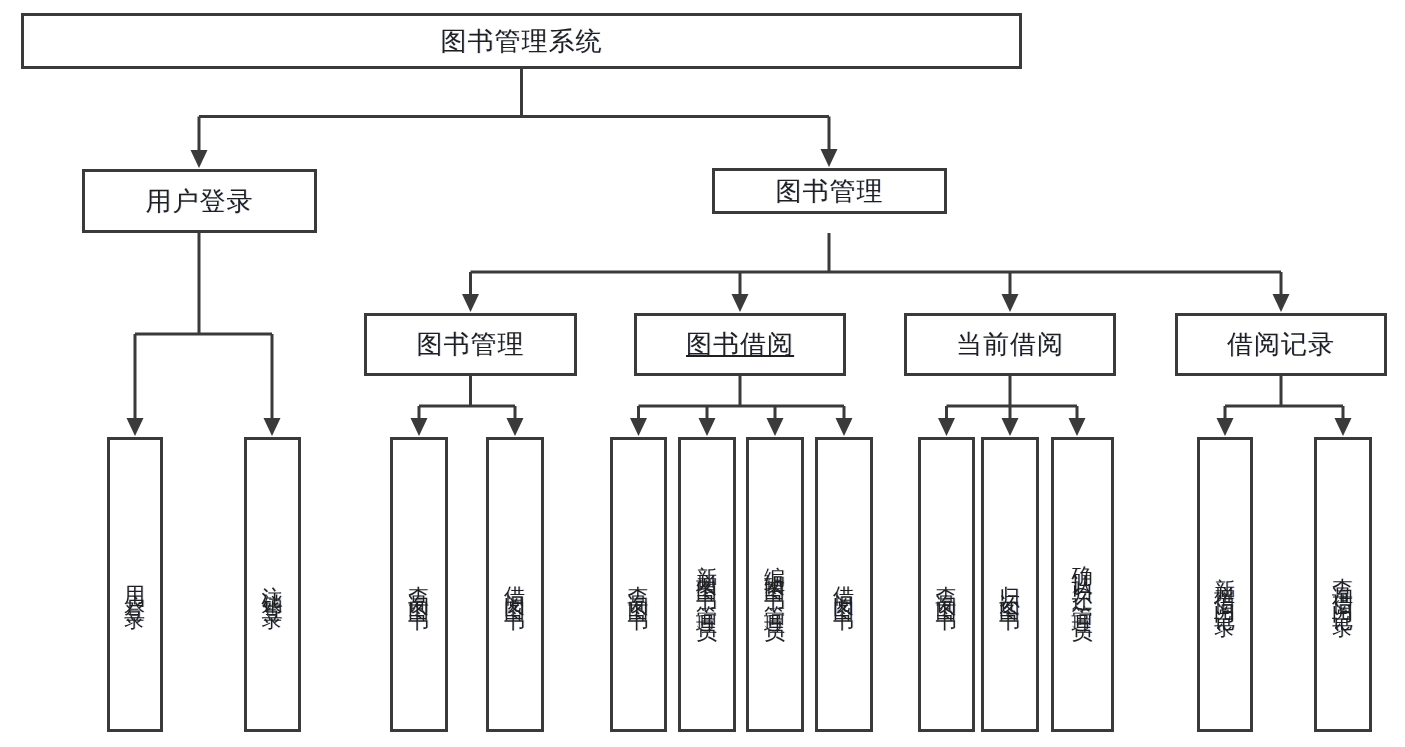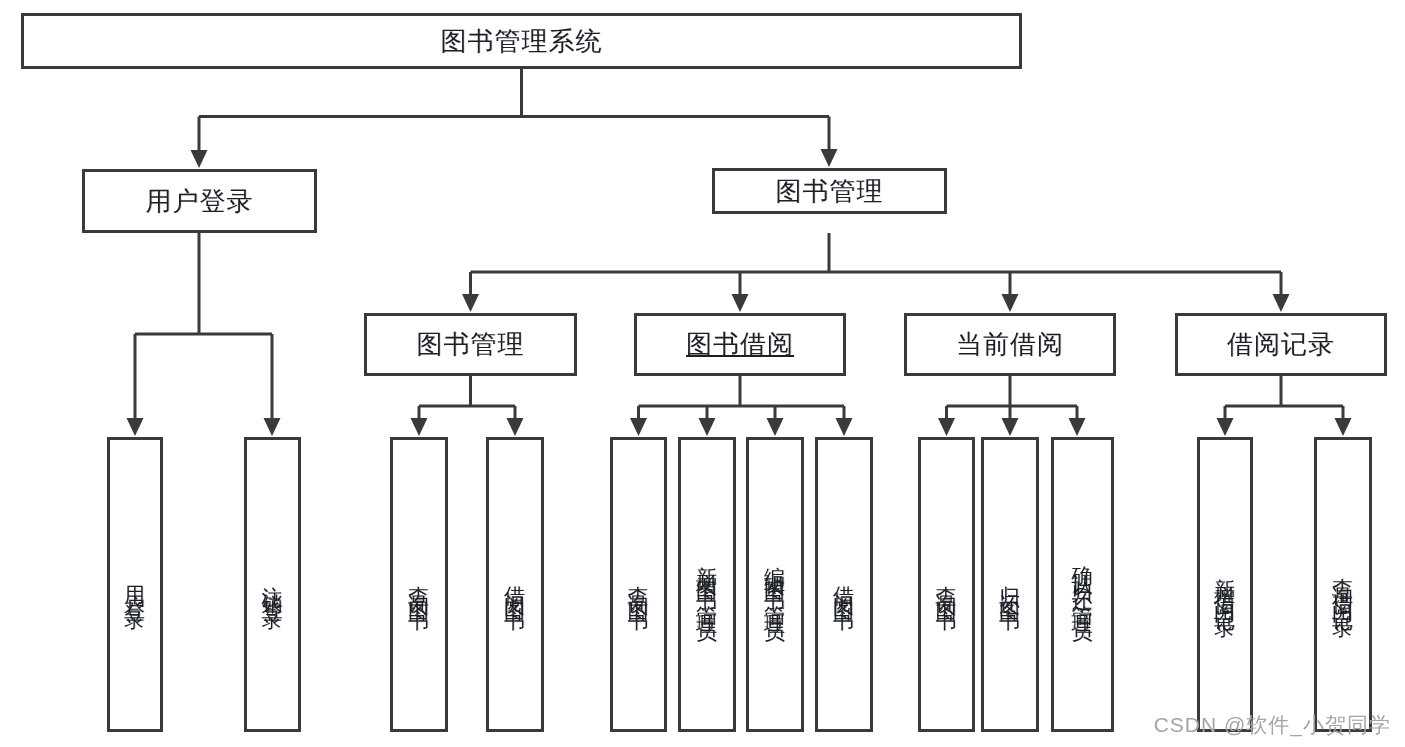--- a/index.html
+++ b/index.html
@@ -169,14 +169,13 @@
   <div class="box v leaf" id="lf-g3c">编辑图书（管理员）</div>
   <div class="box v leaf" id="lf-g3d">借阅图书</div>
 
   <div class="box v leaf" id="lf-g4a">查询图书</div>
   <div class="box v leaf" id="lf-g4b">归还图书</div>
   <div class="box v leaf" id="lf-g4c">确认归还（管理员）</div>
 
   <div class="box v leaf" id="lf-g5a">新增借阅记录</div>
   <div class="box v leaf" id="lf-g5b">查询借阅记录</div>
 
-  <div id="watermark">CSDN @软件_小贺同学</div>
 </div>
 
 </body></html>

